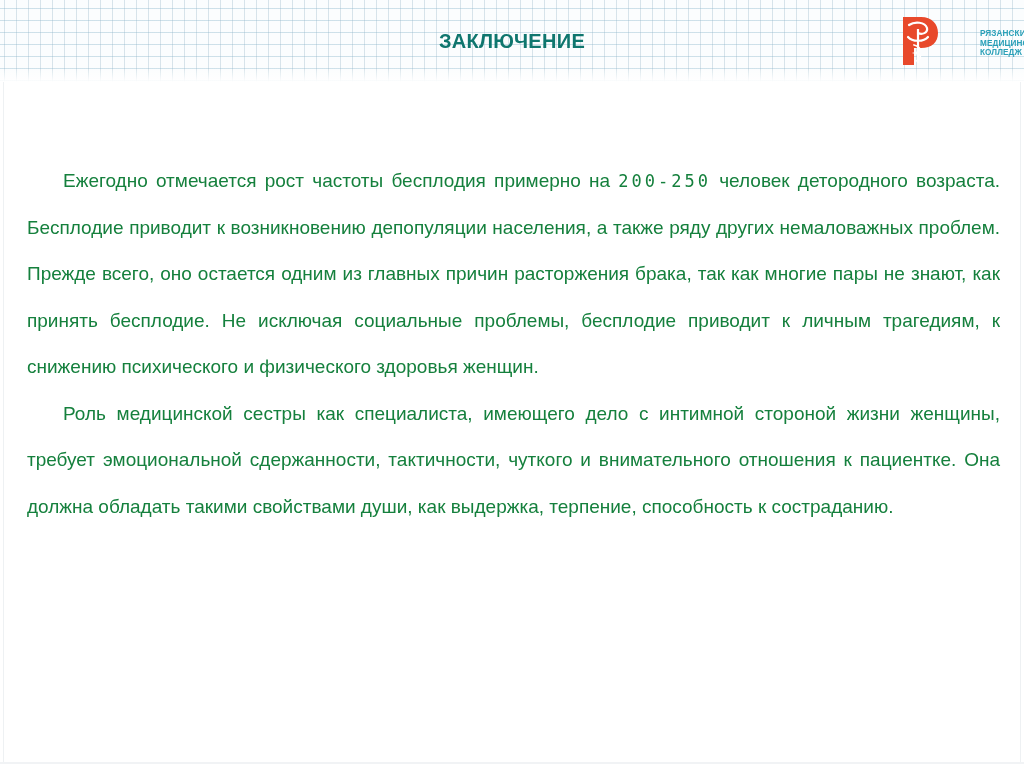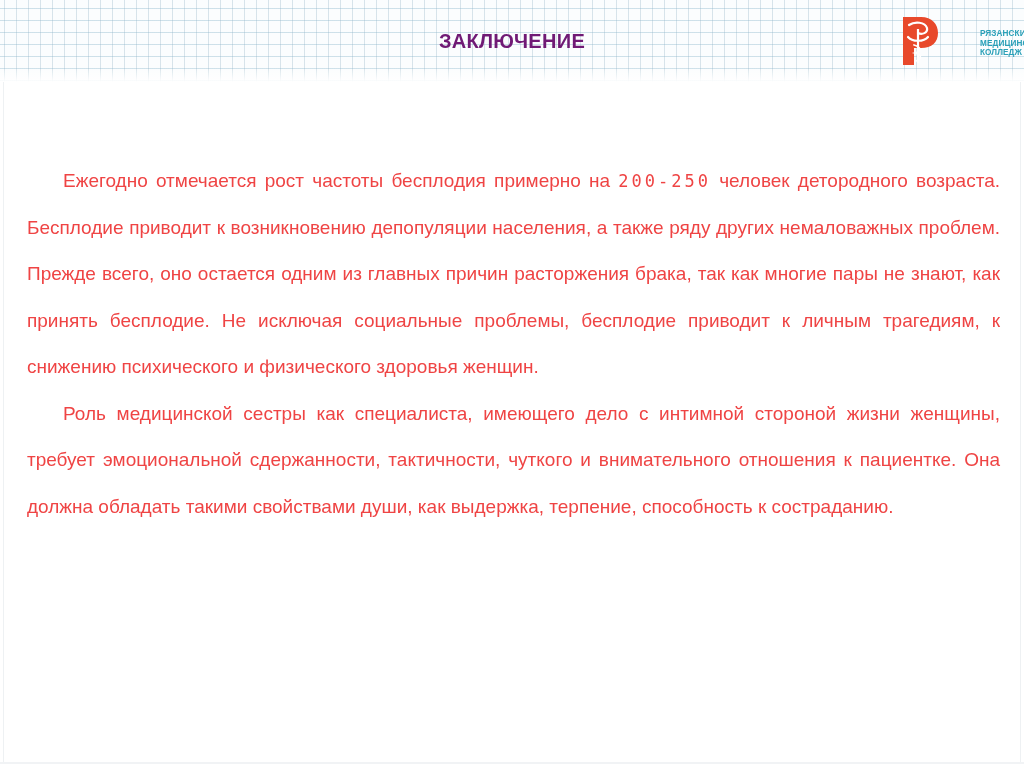--- a/index.html
+++ b/index.html
@@ -54,21 +54,21 @@
     }
     .title {
       position: absolute;
       left: 0; right: 0;
       top: 30px;
       text-align: center;
       font-family: "Liberation Sans", sans-serif;
       font-weight: bold;
       font-size: 20px;
       letter-spacing: 0.3px;
-      color: #701a75;
+      color: #0f766e;
     }
     .logo {
       position: absolute;
       left: 901px;
       top: 15px;
       width: 120px;
       height: 52px;
       display: flex;
       align-items: flex-start;
     }
@@ -89,21 +89,21 @@
       padding-left: 38px;
     }
     .content {
       position: absolute;
       left: 27px;
       top: 158px;
       width: 973px;
       font-family: "Liberation Sans", sans-serif;
       font-size: 19px;
       line-height: 46.5px;
-      color: #ef4444;
+      color: #15803d;
     }
     .para {
       margin: 0;
       text-align: justify;
       text-indent: 36px;
     }
     .num {
       font-family: "DejaVu Sans Mono", monospace;
       font-size: 17px;
       letter-spacing: 3px;

